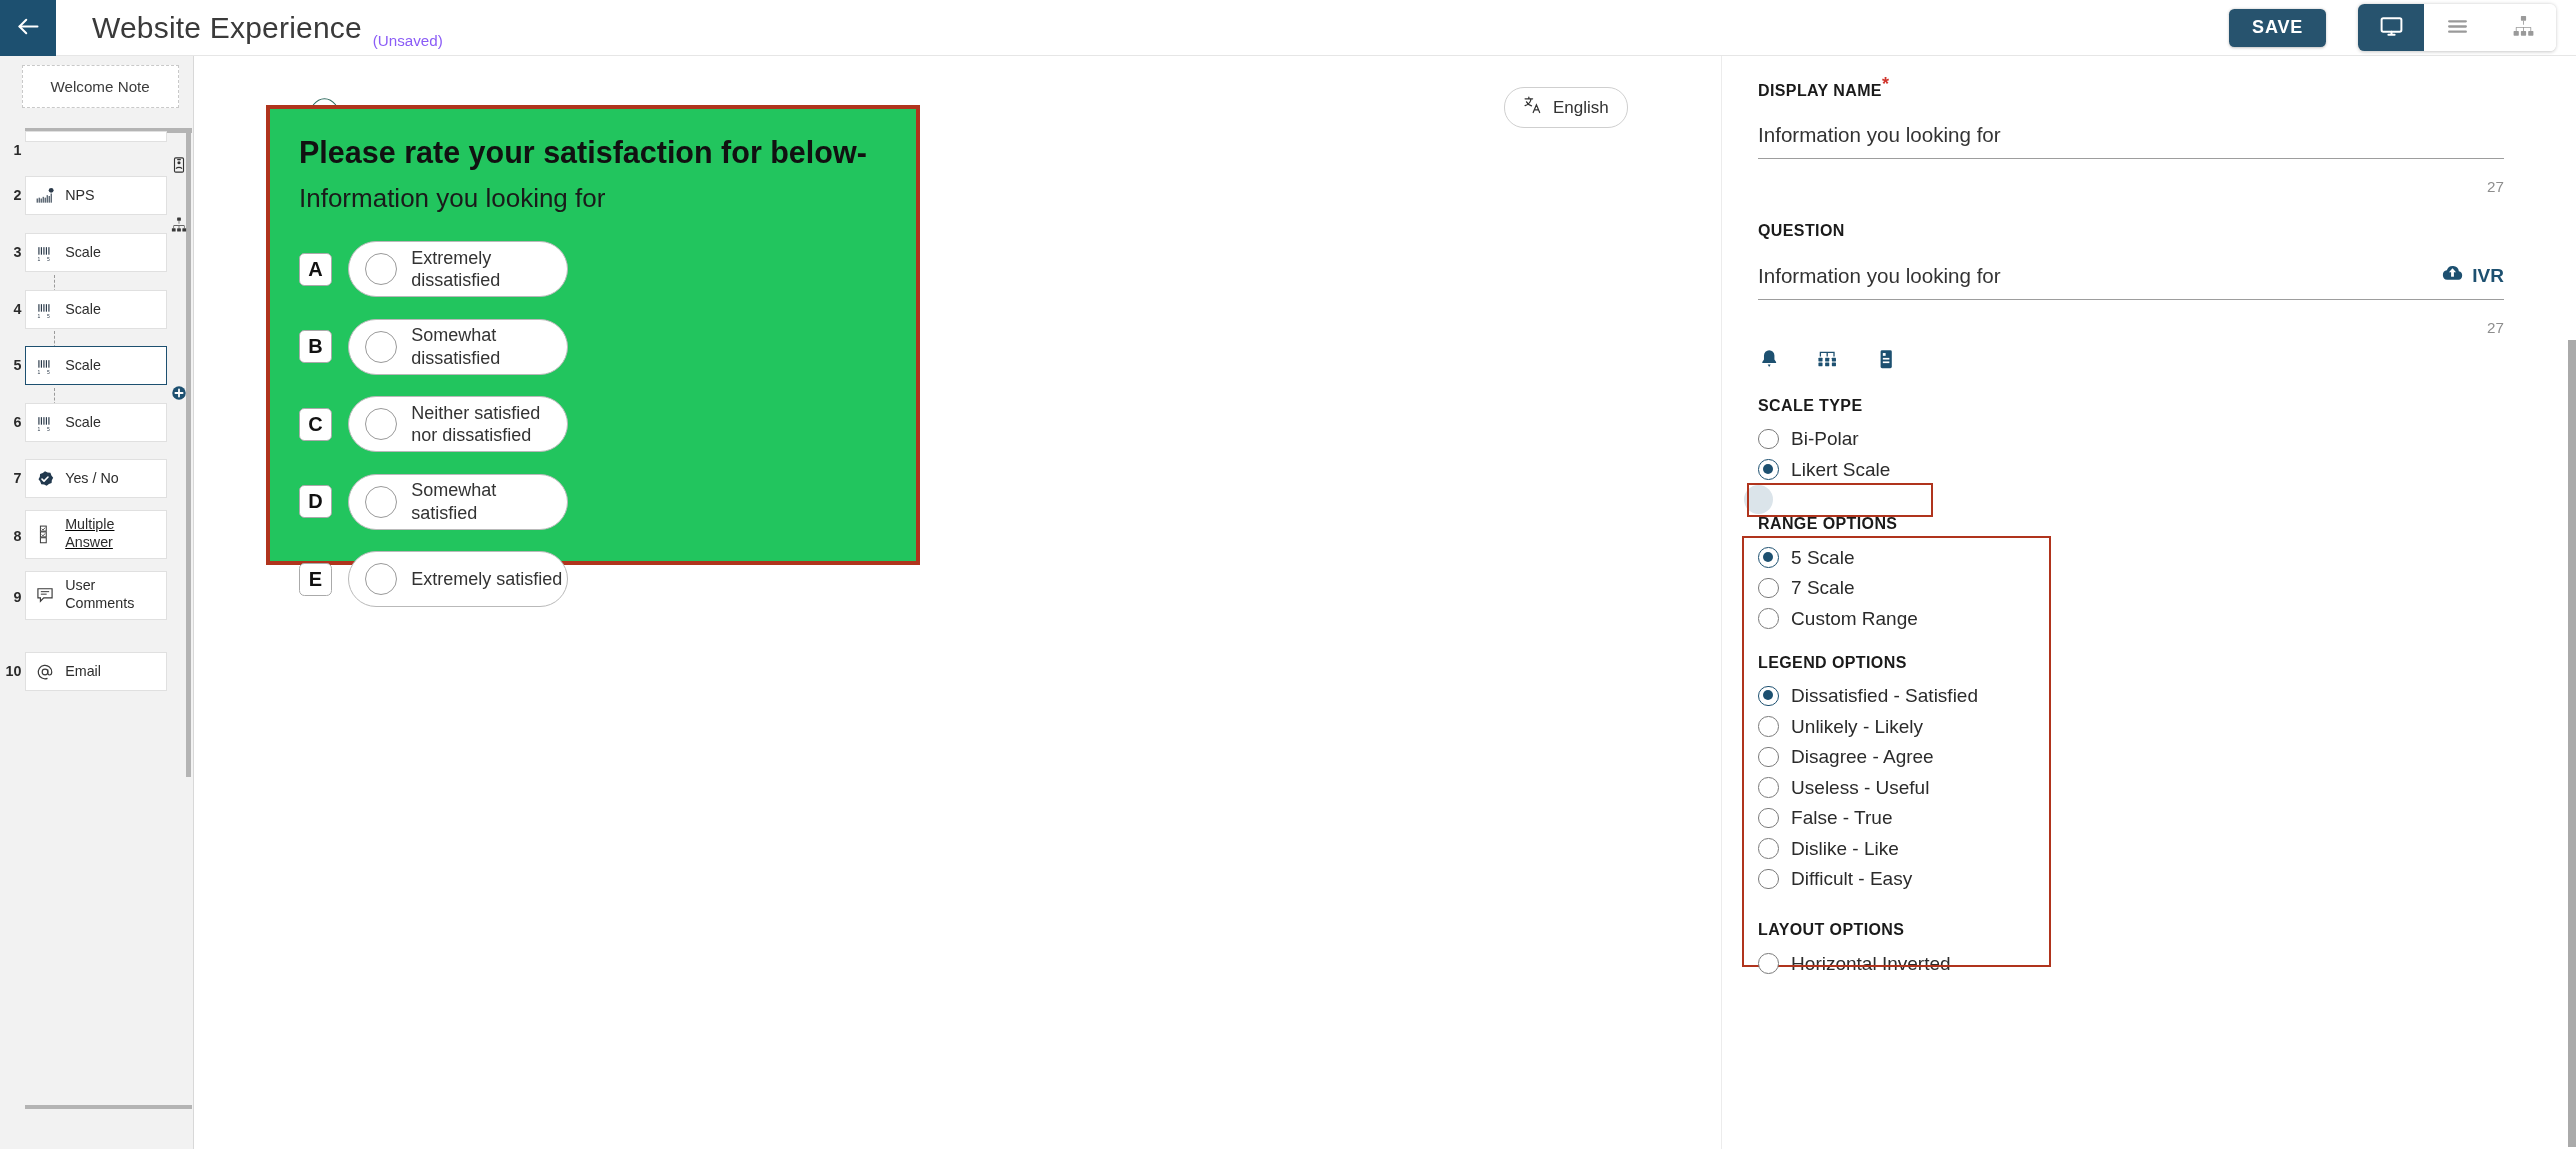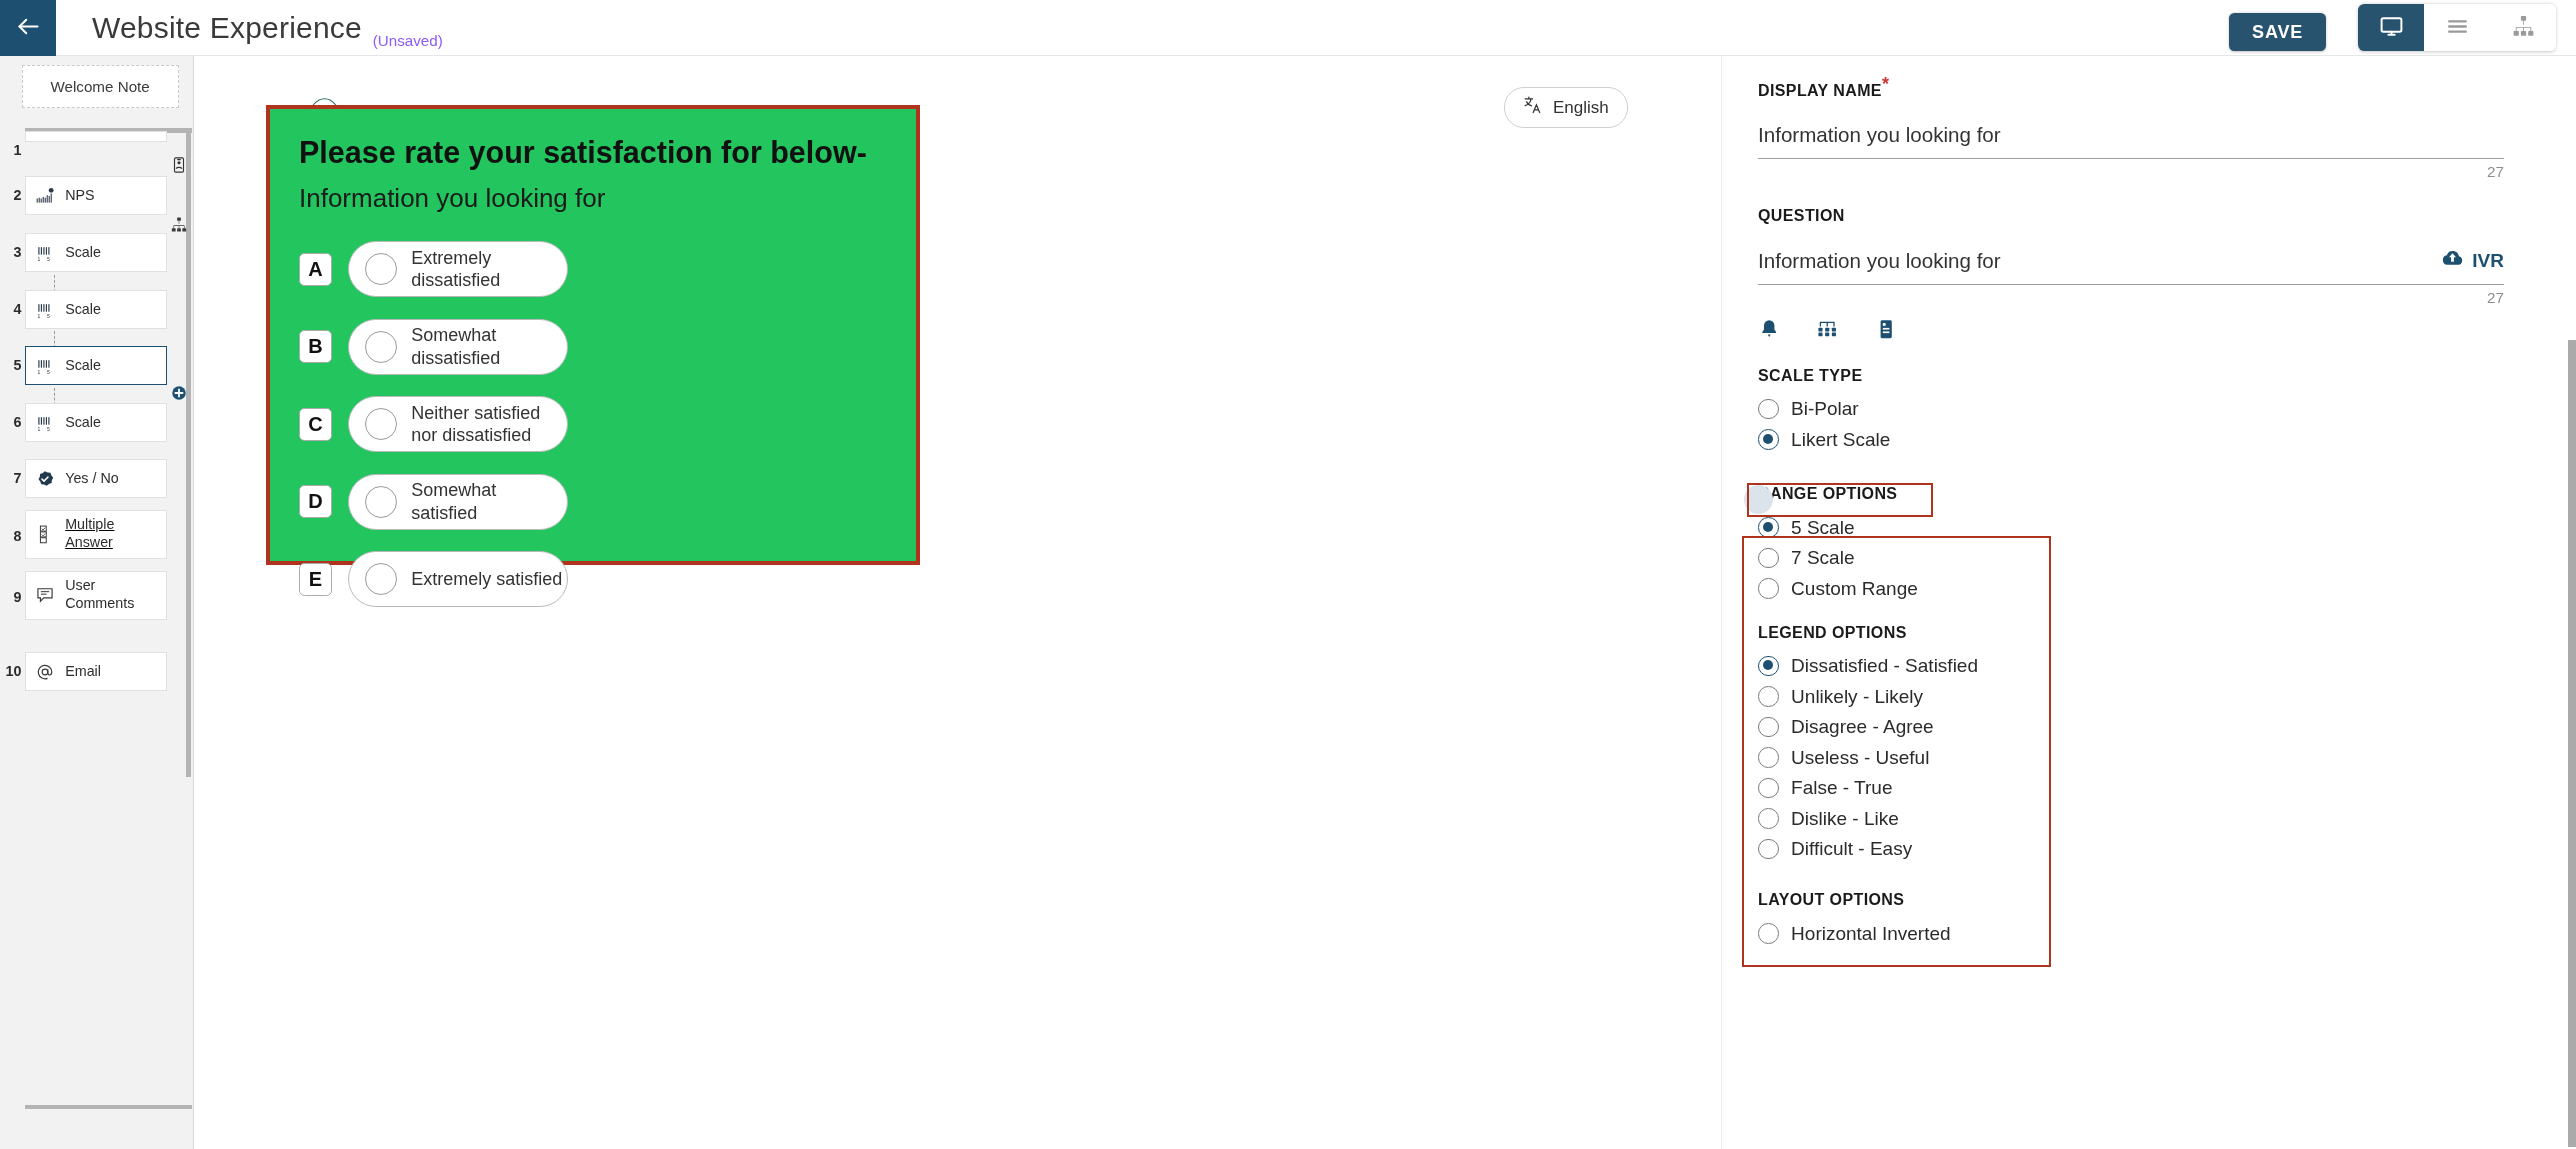--- a/index.html
+++ b/index.html
@@ -25,21 +25,21 @@
   .back-btn svg { width: 27px; height: 27px; }
   .header-title {
     margin-left: 36px; font-size: 30px; color: #3a3a3a; font-weight: 400;
     letter-spacing: 0.2px; white-space: nowrap;
   }
   .header-sub {
     margin-left: 10.8px; font-size: 15.2px; color: #8b5cf6; white-space: nowrap;
     align-self: flex-end; padding-bottom: 6.3px;
   }
   .header-right {
-    margin-left: auto; display: flex; align-items: flex-end; gap: 32px;
+    margin-left: auto; display: flex; align-items: center; gap: 32px;
     padding-right: 20px;
   }
   .save-btn {
     background: #27536e; color: #ffffff; border: none; border-radius: 5.4px;
     padding: 0 23px; height: 38px; font-size: 18px; font-weight: 700;
     letter-spacing: 0.8px; font-family: "Liberation Sans", sans-serif;
     cursor: pointer; box-shadow: 0 0.9px 2.7px rgba(0,0,0,.25);
   }
   .view-group {
     display: flex; height: 47px; border-radius: 6.3px; overflow: hidden;
@@ -180,21 +180,21 @@
     font-size: 20.6px; color: #333333;
     display: flex; align-items: flex-end; justify-content: space-between;
   }
   .fld-value { cursor: text; }
   .ivr-btn {
     display: flex; align-items: center; gap: 8px; cursor: pointer;
     color: #1d5070; font-size: 19px; font-weight: 600;
   }
   .ivr-btn svg { width: 23px; height: 20px; }
   .counter {
-    text-align: right; font-size: 15.2px; color: #8d8d8d; margin-top: 4px;
+    text-align: right; font-size: 15.2px; color: #8d8d8d; margin-top: 19px;
   }
   .icon-row { display: flex; gap: 36px; margin-top: 12.5px; }
   .icon-row .ibx { cursor: pointer; }
   .icon-row svg { width: 22.4px; height: 22.4px; }
 
   .sect-title {
     font-size: 16px; font-weight: 700; color: #1a1a1a;
     letter-spacing: 0.4px; margin: 23px 0 9px 0;
   }
   .radio-row {

